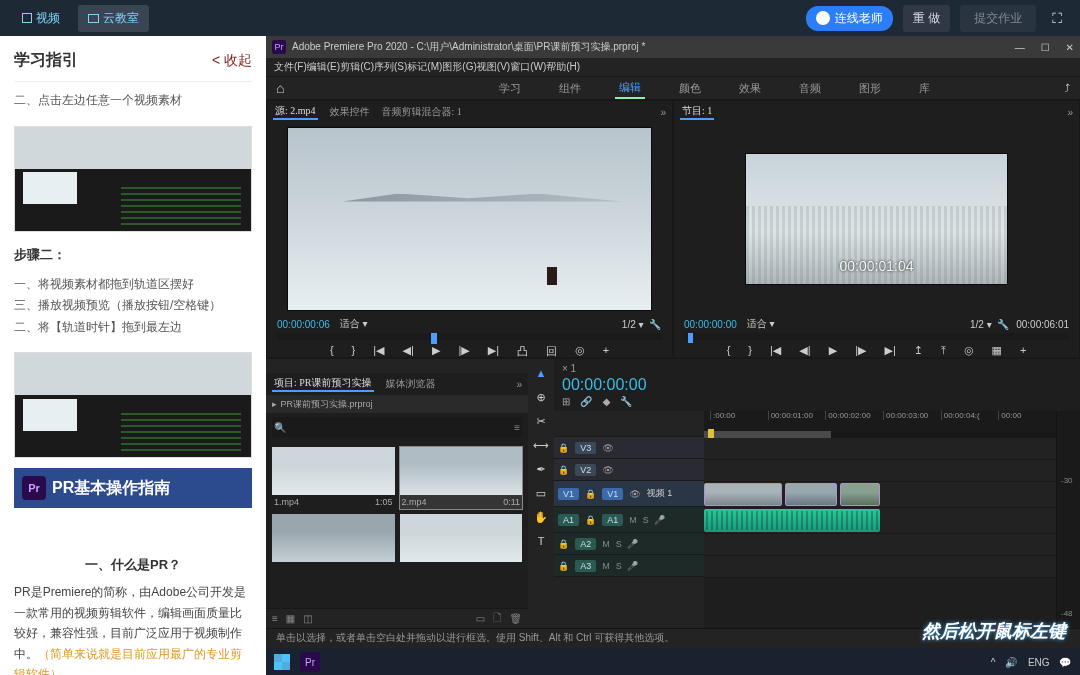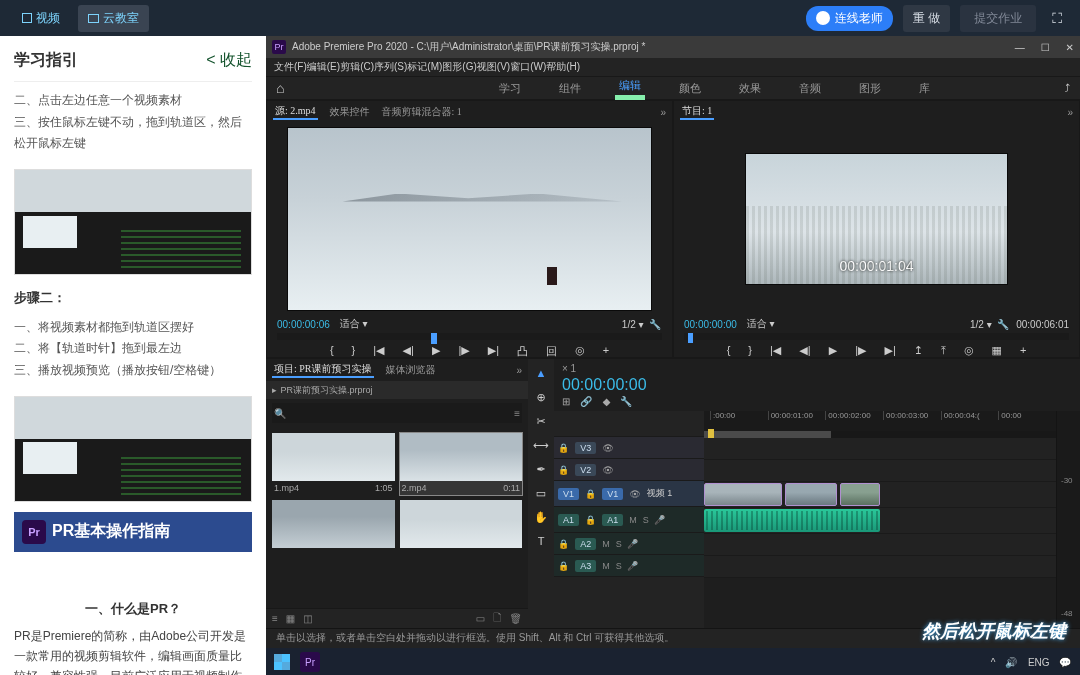--- a/index.html
+++ b/index.html
@@ -15,21 +15,21 @@
 .contact { background:#2c7ef8; color:#fff; font-size:12px; padding:4px 10px; border-radius:12px; display:flex; align-items:center; gap:5px; cursor:pointer; }
 .phone-ic { width:14px; height:14px; border-radius:50%; background:#fff; display:inline-block; }
 .redo-btn { color:#d8dee6; font-size:12px; padding:5px 10px; background:#2f3844; border-radius:3px; cursor:pointer; }
 .submit-btn { color:#808896; font-size:12px; padding:5px 14px; background:#2a3340; border-radius:3px; cursor:pointer; }
 .full-btn { color:#d8dee6; font-size:14px; padding:3px 6px; cursor:pointer; }
 
 .main { display:flex; height:640px; }
 .sidebar { width:266px; background:#fff; overflow-y:auto; padding:8px 14px; font-size:12px; color:#333; }
 .sb-head { display:flex; justify-content:space-between; align-items:center; padding:6px 0 10px; border-bottom:1px solid #eee; }
 .sb-head h3 { font-size:16px; font-weight:bold; }
-.collapse { color:#14532d; font-size:16px; cursor:pointer; }
+.collapse { color:#7f1d1d; font-size:14px; cursor:pointer; }
 .sb-list { padding:8px 0; line-height:1.8; color:#555; }
 .sb-img { width:100%; height:106px; background:linear-gradient(180deg,#d0d8dc 40%,#1a1a1a 40%); margin:6px 0; position:relative; border:1px solid #ddd; }
 .sb-img::before { content:""; position:absolute; left:8px; top:44%; width:54px; height:32px; background:#e8eff2; }
 .sb-img::after { content:""; position:absolute; right:10px; bottom:6px; width:120px; height:42px; background:repeating-linear-gradient(0deg,#2a5a2a 0 2px,#1a1a1a 2px 6px); }
 .sb-step { font-weight:bold; padding:8px 0 2px; font-size:13px; }
 .guide-banner { background:#2c4b8f; color:#fff; font-size:16px; font-weight:bold; padding:8px; margin:10px 0; display:flex; align-items:center; gap:6px; }
 .pr-badge { width:24px; height:24px; background:#2a0a4a; border-radius:4px; display:inline-flex; align-items:center; justify-content:center; font-size:11px; color:#c9a0ff; font-weight:bold; }
 .sb-h4 { text-align:center; font-weight:bold; font-size:13px; padding:4px 0;margin-top:44px; }
 .sb-desc { font-size:12px; line-height:1.7; color:#444; padding:4px 0; }
 .sb-desc .hilite { color:#d92; }
@@ -39,21 +39,21 @@
 .pr-ico { width:14px; height:14px; background:#2a0a4a; border-radius:2px; margin-right:6px; display:inline-flex; align-items:center; justify-content:center; color:#c9a0ff; font-size:9px; }
 .win-btns { margin-left:auto; display:flex; gap:16px; color:#ccc; }
 .win-btn { cursor:pointer; }
 .pr-menubar { height:18px; background:#232323; display:flex; padding:0 8px; font-size:10px; color:#ccc; align-items:center; }
 .pr-menuitem { cursor:pointer; }
 
 .pr-workspace { height:24px; background:#232323; display:flex; align-items:center; font-size:11px; color:#999; padding:0 10px; gap:30px; border-top:1px solid #181818; border-bottom:1px solid #181818; }
 .ws-home { font-size:14px; color:#ccc; cursor:pointer; }
 .ws-fill { flex:0.6; }
 .ws-tab { cursor:pointer; padding:2px 4px; }
-.ws-tab.active { color:#4a9eff; border-bottom:6px solid #86efac; }
+.ws-tab.active { color:#4a9eff; border-bottom:2px solid #86efac; }
 .ws-export { margin-left:auto; color:#ccc; cursor:pointer; }
 
 .pr-upper { display:flex; height:258px; }
 .src-panel, .prog-panel { flex:1; background:#1e1e1e; border:1px solid #181818; display:flex; flex-direction:column; }
 .panel-tabs { height:22px; display:flex; align-items:center; font-size:10px; color:#999; padding:0 6px; gap:12px; }
 .panel-tab { cursor:pointer;font-family:Liberation Serif, serif; }
 .panel-tab.active { color:#ddd; border-bottom:2px solid #4a9eff; padding:0 2px; }
 .monitor { flex:1; display:flex; align-items:center; justify-content:center; padding:4px 20px; }
 .src-video { width:100%; height:100%; background:linear-gradient(180deg,#b8c4cc 0%,#c8d2d8 40%,#e8eff2 100%); position:relative; border:1px solid #0a0a0a; }
 .src-video::before { content:""; position:absolute; left:15%; top:36%; right:8%; height:8px; background:linear-gradient(90deg,rgba(50,60,70,0.4),rgba(100,110,120,0.2)); clip-path:polygon(0 100%,20% 0,45% 60%,70% 0,100% 100%); }
@@ -69,21 +69,21 @@
 .tc-right { color:#ccc; margin-left:auto; }
 .wrench { color:#999; cursor:pointer; }
 .r1-mid { display:flex; align-items:center; gap:6px; color:#ccc; }
 .ruler { height:7px; background:#1a1a1a; margin:2px 0; position:relative; }
 .ruler.left::before { content:""; position:absolute; left:40%; top:0; width:6px; height:11px; background:#4a9eff; }
 .ruler.right::before { content:""; position:absolute; left:1%; top:0; width:5px; height:10px; background:#4a9eff; }
 .ctrl-row2 { display:flex; justify-content:center; gap:18px; color:#ccc; font-size:11px; padding:2px; }
 .ctrl-btn { cursor:pointer; }
 
 .pr-lower { display:flex; flex:1; border-top:1px solid #181818; }
-.proj-panel { width:262px; background:#1e1e1e; display:flex; flex-direction:column; }
+.proj-panel { width:262px; background:#1e1e1e; display:flex; flex-direction:column;margin-top:14px; }
 .proj-tabs { height:22px; display:flex; font-size:10px; color:#999; align-items:center; padding:0 6px; gap:12px; }
 .proj-bin { height:18px; background:#2a2a2a; font-size:9px; color:#aaa; padding:2px 6px; display:flex; align-items:center; gap:4px; }
 .proj-search { height:20px; background:#1a1a1a; margin:4px 6px; padding:2px; display:flex; align-items:center; }
 .search-inp { flex:1; background:none; border:none; color:#aaa; font-size:10px; outline:none; }
 .proj-grid { flex:1; padding:6px; display:grid; grid-template-columns:1fr 1fr; gap:5px; align-content:start; }
 .clip { position:relative; }
 .clip.sel { outline:1px solid #888; background:#353535; }
 .thumb { width:100%; height:48px; background:linear-gradient(180deg,#cdd6da 40%,#e2e9ec 100%); position:relative; }
 .thumb.t2 { background:linear-gradient(180deg,#b0bcc4 35%,#dae2e6 100%); }
 .thumb.t3 { background:linear-gradient(180deg,#9aa6ae 35%,#c4ced4 100%); }
@@ -167,28 +167,27 @@
 
 <div class="main">
 
   <div class="sidebar">
     <div class="sb-head">
       <h3>学习指引</h3>
       <span class="collapse">&lt; 收起</span>
     </div>
     <div class="sb-list">
       <div>二、点击左边任意一个视频素材</div>
-      <div>三、按住鼠标左键不动，拖到轨道区，然后松开鼠标左键</div>
     </div>
     <div class="sb-img"></div>
     <div class="sb-step">步骤二：</div>
     <div class="sb-list">
       <div>一、将视频素材都拖到轨道区摆好</div>
+      <div>三、播放视频预览（播放按钮/空格键）</div>
       <div>二、将【轨道时针】拖到最左边</div>
-      <div>三、播放视频预览（播放按钮/空格键）</div>
     </div>
     <div class="sb-img"></div>
     <div class="guide-banner">
       <span class="pr-badge">Pr</span>
       <span>PR基本操作指南</span>
     </div>
     <div class="sb-h4">一、什么是PR？</div>
     <div class="sb-desc">
       <span>PR是Premiere的简称，由Adobe公司开发是一款常用的视频剪辑软件，编辑画面质量比较好，兼容性强，目前广泛应用于视频制作中。</span><span class="hilite">（简单来说就是目前应用最广的专业剪辑软件）</span>
     </div>

